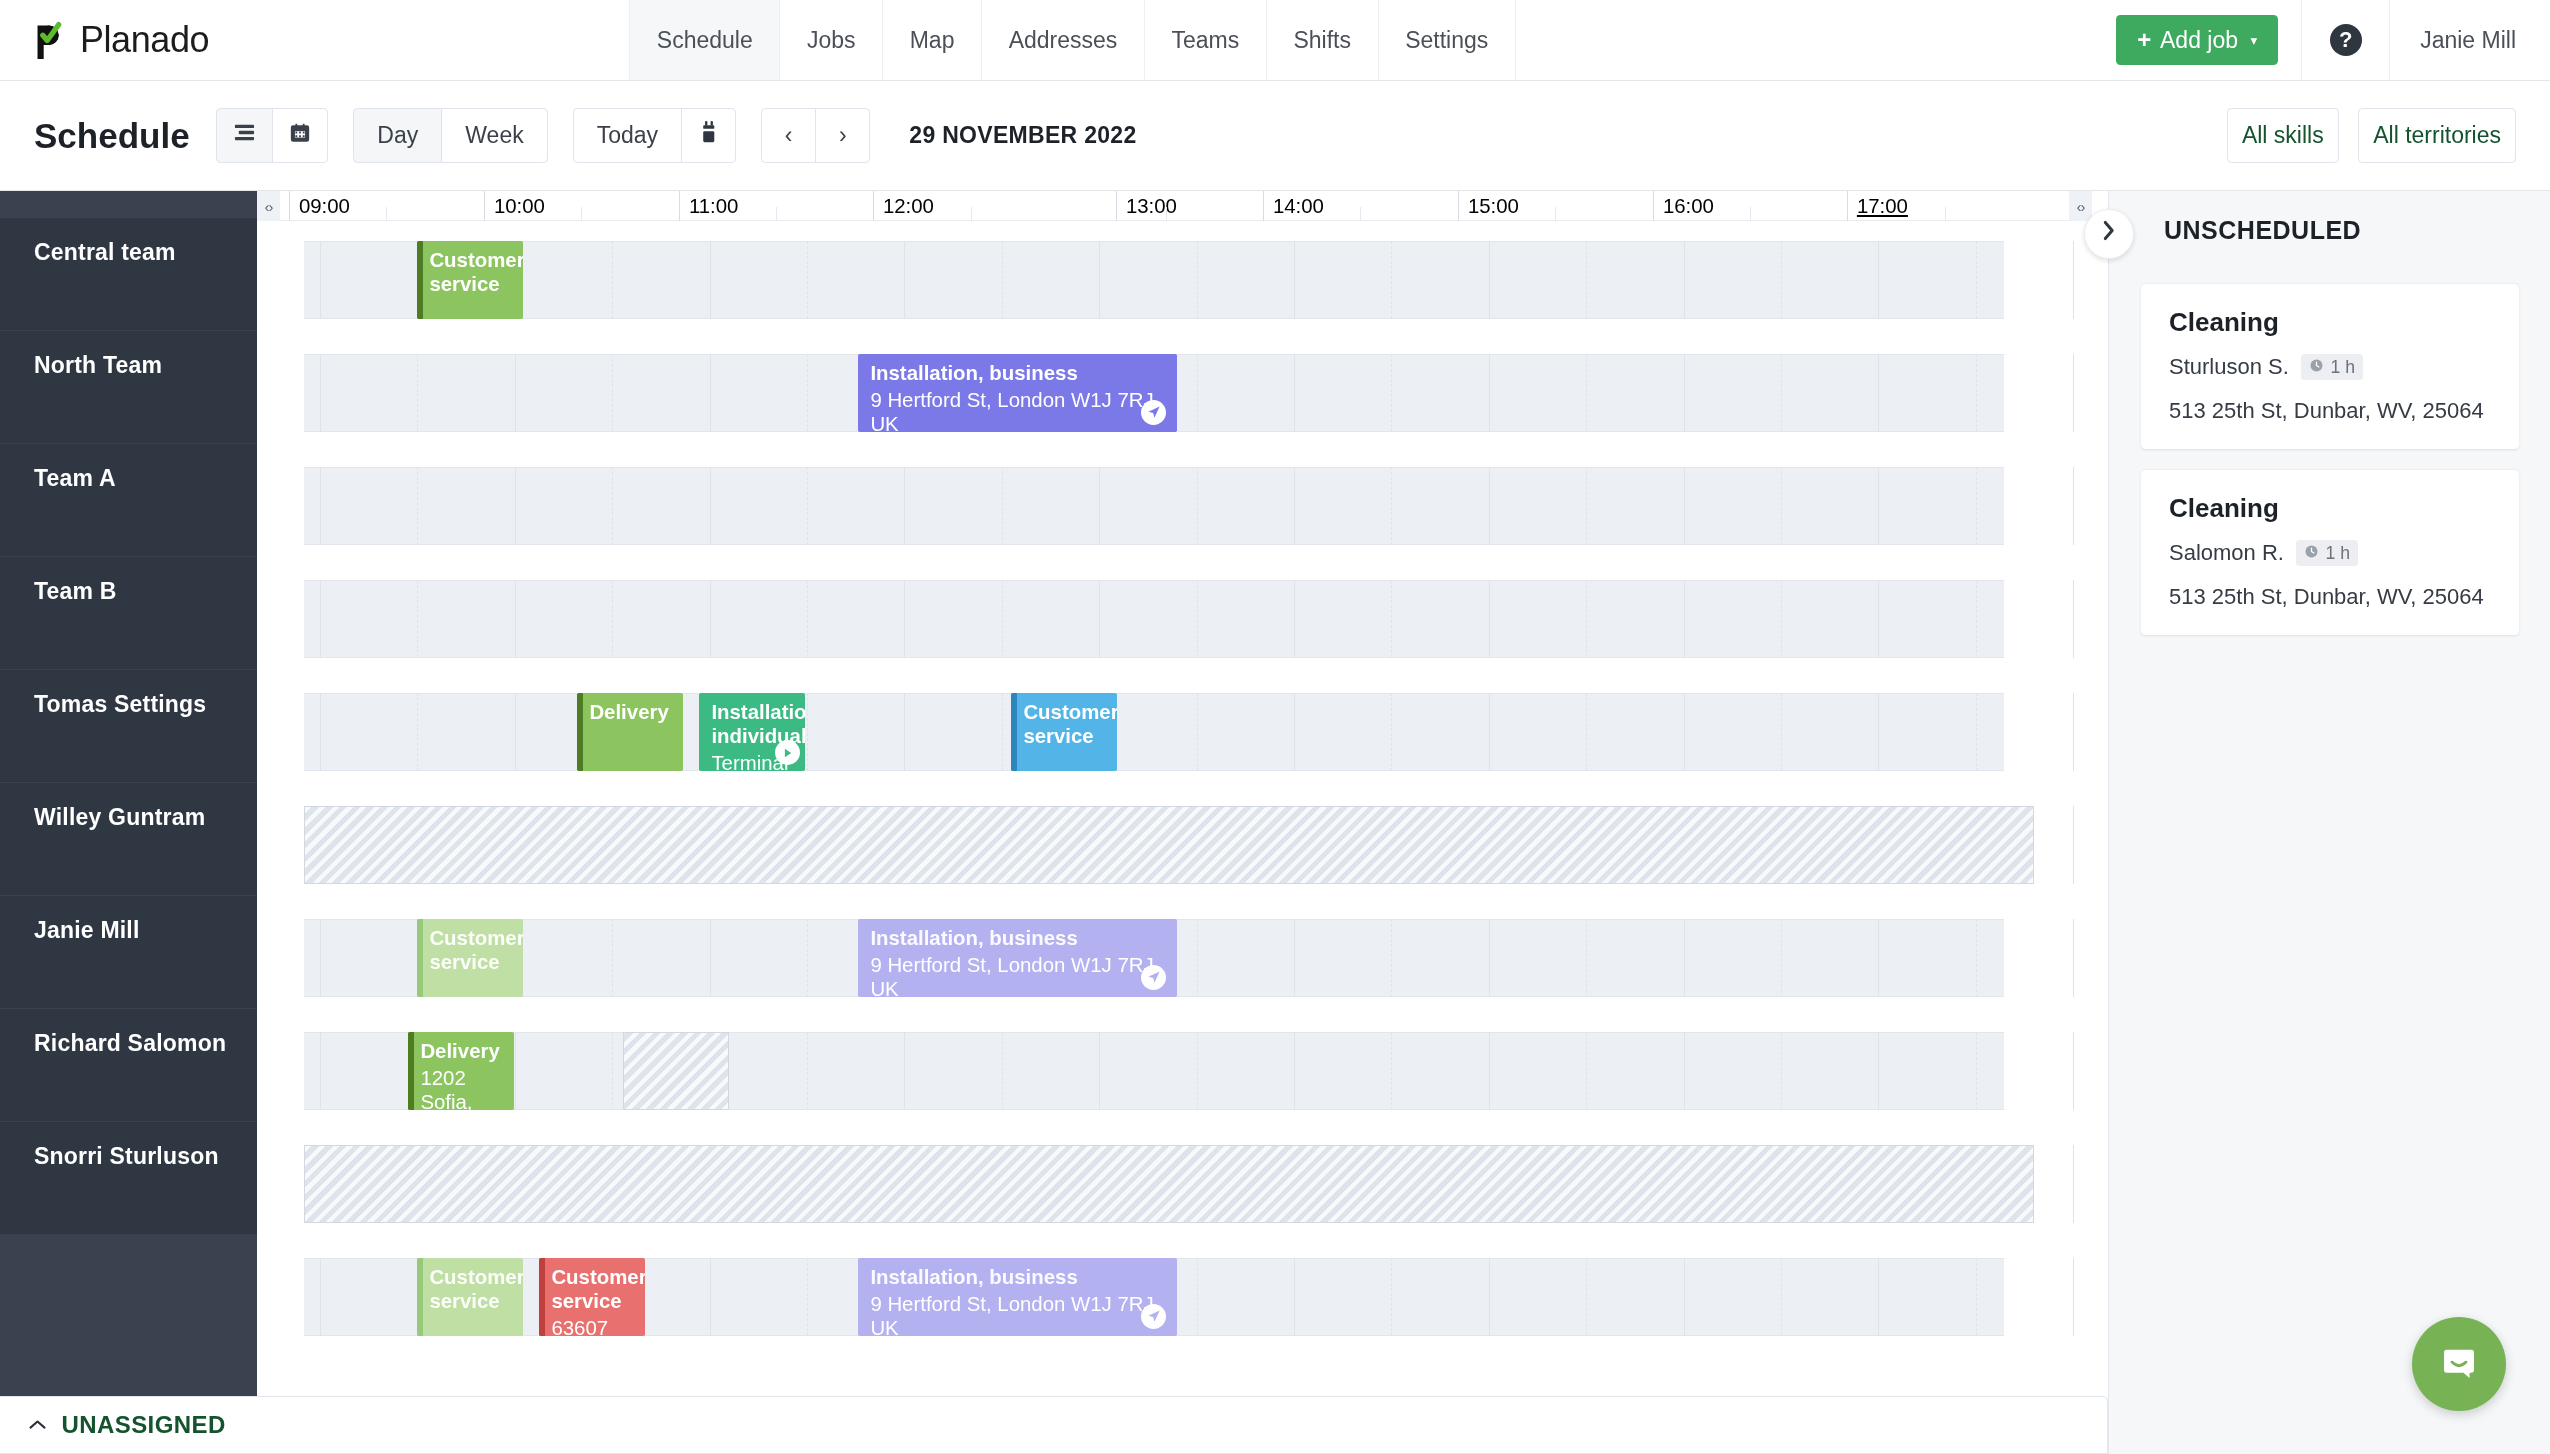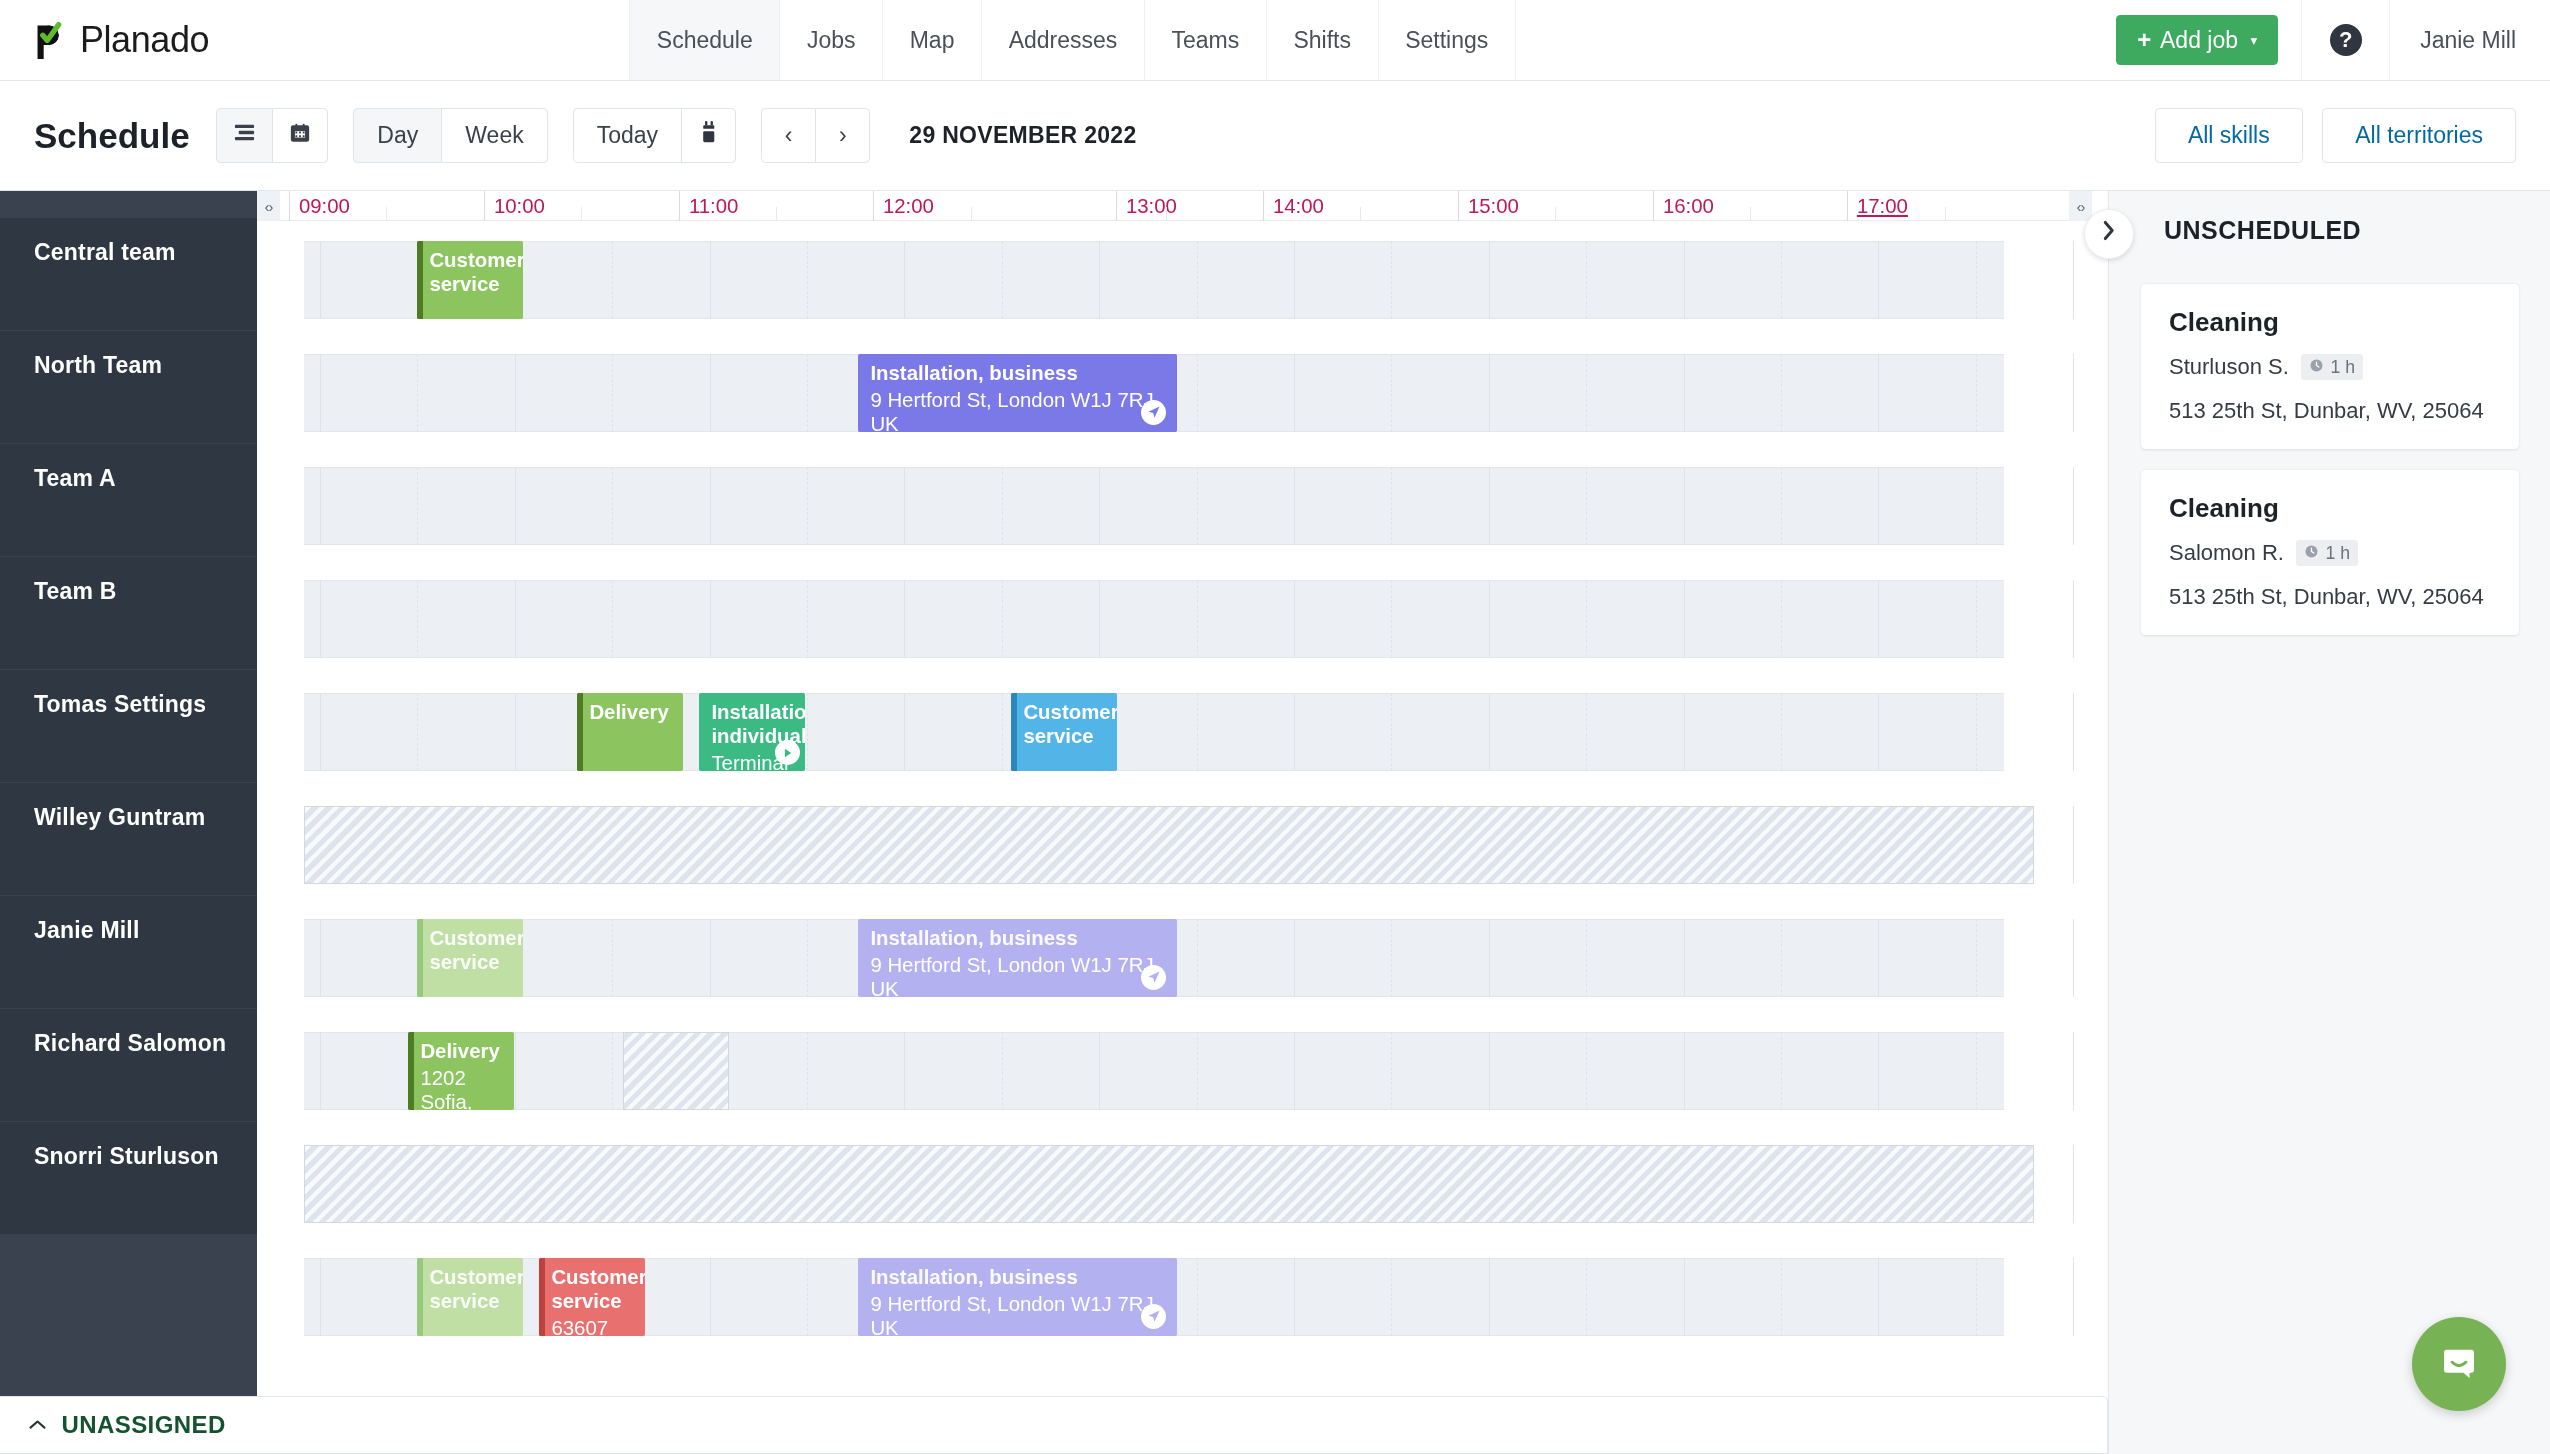--- a/index.html
+++ b/index.html
@@ -96,22 +96,22 @@
   .btn:last-child  { border-radius: 0 4.4px 4.4px 0; }
   .btn.active { background: #f4f6f8; }
   .btn.icon { padding: 0 16px; }
   .date-label {
     font-size: 23px; font-weight: 700; color: #1d2128;
     margin-left: 14px; letter-spacing: 0.3px; white-space: nowrap;
   }
   .toolbar-right { margin-left: auto; display: flex; gap: 19.5px; }
   .filter-btn {
     height: 55px; border: 0.9px solid #dfe3ea; background: #fff;
-    border-radius: 4.4px; padding: 0 32px;
-    font-size: 23px; color: #0369a1;
+    border-radius: 4.4px; padding: 0 14px;
+    font-size: 23px; color: #14532d;
     display: flex; align-items: center; cursor: pointer;
     font-family: inherit; white-space: nowrap;
   }
 
   
   .main {
     position: absolute; top: 191px; left: 0;
     width: 2550px; height: 1263px;
     background: #fff;
   }
@@ -153,21 +153,21 @@
     background: #eef1f5;
     display: flex; align-items: center; justify-content: center;
     font-size: 15px; color: #5a6270; cursor: pointer; letter-spacing:-0.9px;
   }
   .ruler-edge.left { left: 0; }
   .ruler-edge.right { right: 16px; }
   .tick {
     position: absolute; top: 0; height: 30px;
     border-left: 0.9px solid #d7dce3;
     padding-left: 8.9px;
-    font-size: 20.4px; color: #be185d;
+    font-size: 20.4px; color: #000000;
     display: flex; align-items: center;
   }
   .tick.half { border-left: 0.9px solid #e6eaef; height: 14px; top: 16px; }
 
   .grid-area { position: relative; padding-left: 31px; }
   .trow {
     position: relative; height: 113px;
     border-bottom: 1.8px solid #ffffff;
   }
   .tband {

